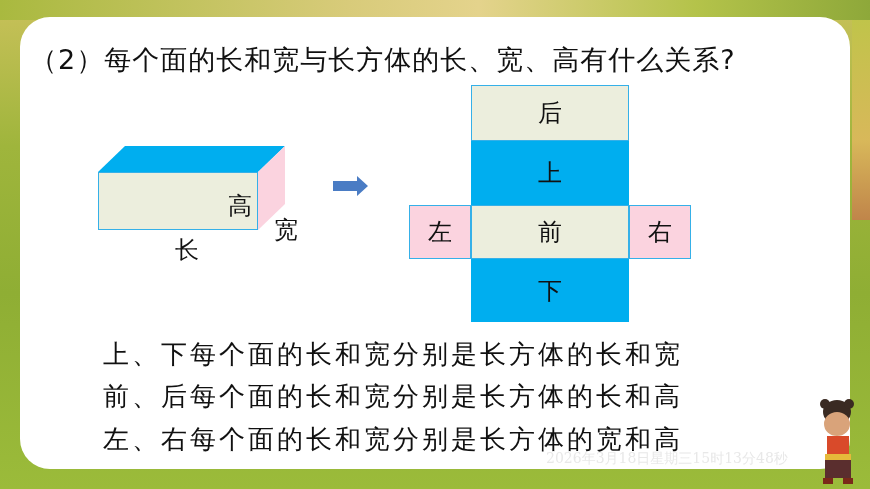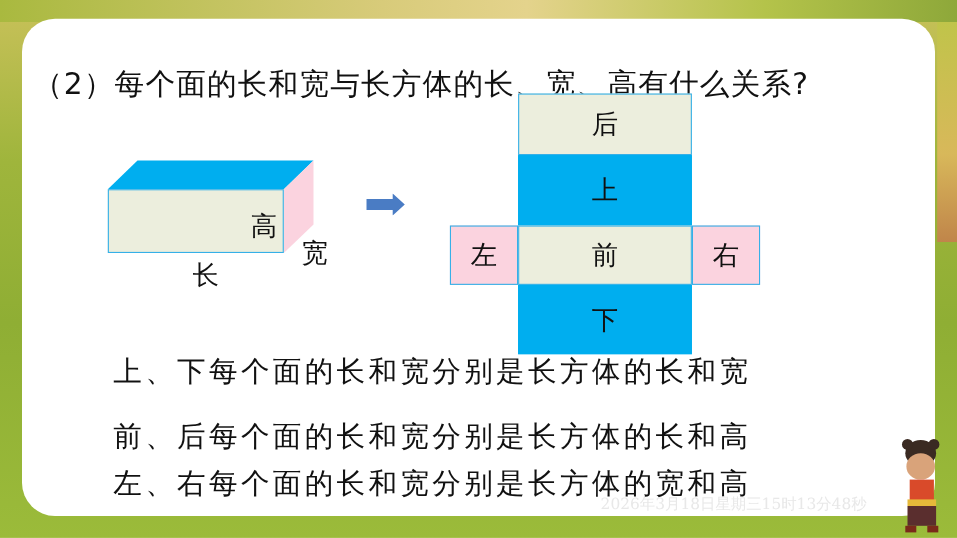--- a/index.html
+++ b/index.html
@@ -1,20 +1,20 @@
 <!DOCTYPE html>
 <html><head>
 <meta charset="utf-8">
 <style>
   html,body{margin:0;padding:0;}
   body{width:870px;height:489px;overflow:hidden;position:relative;font-family:"DejaVu Serif",serif;
     background:linear-gradient(180deg,#c9c15a 0%,#9fb53c 30%,#8fae34 60%,#9bbb3a 100%);}
   .bg-stripe{position:absolute;}
   .card{position:absolute;left:20px;top:17px;width:830px;height:452px;background:#fff;border-radius:30px;}
-  .title{position:absolute;left:30px;top:42px;font-family:"DejaVu Sans",sans-serif;font-size:27px;color:#111;letter-spacing:1px;white-space:nowrap;margin-top:16px;}
+  .title{position:absolute;left:30px;top:42px;font-family:"DejaVu Sans",sans-serif;font-size:27px;color:#111;letter-spacing:1px;white-space:nowrap;}
   .cube{position:absolute;}
   .cube .front{position:absolute;left:98px;top:172px;width:160px;height:58px;background:#eceedd;border:1px solid #35b0e8;box-sizing:border-box;}
   .cube svg{position:absolute;left:0;top:0;}
   .lbl{position:absolute;font-size:24px;color:#111;}
   .arrow{position:absolute;left:333px;top:176px;}
   .face{position:absolute;box-sizing:border-box;border:1px solid #35b0e8;display:flex;align-items:center;justify-content:center;font-size:24px;color:#111;}
   .beige{background:#eceedd;}
   .blue{background:#00aeef;border-color:#00aeef;}
   .pink{background:#fbd3df;}
   .line{position:absolute;left:103px;font-size:26px;color:#111;letter-spacing:3px;white-space:nowrap;}
@@ -51,21 +51,21 @@
 
 <div>
   <div class="face beige" style="left:471px;top:85px;width:158px;height:56px;">后</div>
   <div class="face blue" style="left:471px;top:141px;width:158px;height:64px;">上</div>
   <div class="face beige" style="left:471px;top:205px;width:158px;height:54px;">前</div>
   <div class="face blue" style="left:471px;top:259px;width:158px;height:63px;">下</div>
   <div class="face pink" style="left:409px;top:205px;width:62px;height:54px;">左</div>
   <div class="face pink" style="left:629px;top:205px;width:62px;height:54px;">右</div>
 </div>
 
-<div class="line" style="top:320px;">上、下每个面的长和宽分别是长方体的长和宽</div>
+<div class="line" style="top:337px;">上、下每个面的长和宽分别是长方体的长和宽</div>
 <div class="line" style="top:379px;font-family:Liberation Serif, serif;">前、后每个面的长和宽分别是长方体的长和高</div>
 <div class="line" style="top:422px;font-family:Liberation Mono, monospace;">左、右每个面的长和宽分别是长方体的宽和高</div>
 
 <div class="watermark">2026年3月18日星期三15时13分48秒</div>
 <div class="dot">。</div>
 
 <svg class="char" viewBox="0 0 48 88">
   <ellipse cx="22" cy="14" rx="14" ry="12" fill="#3a2a22"></ellipse>
   <circle cx="10" cy="6" r="5" fill="#3a2a22"></circle>
   <circle cx="34" cy="6" r="5" fill="#3a2a22"></circle>

